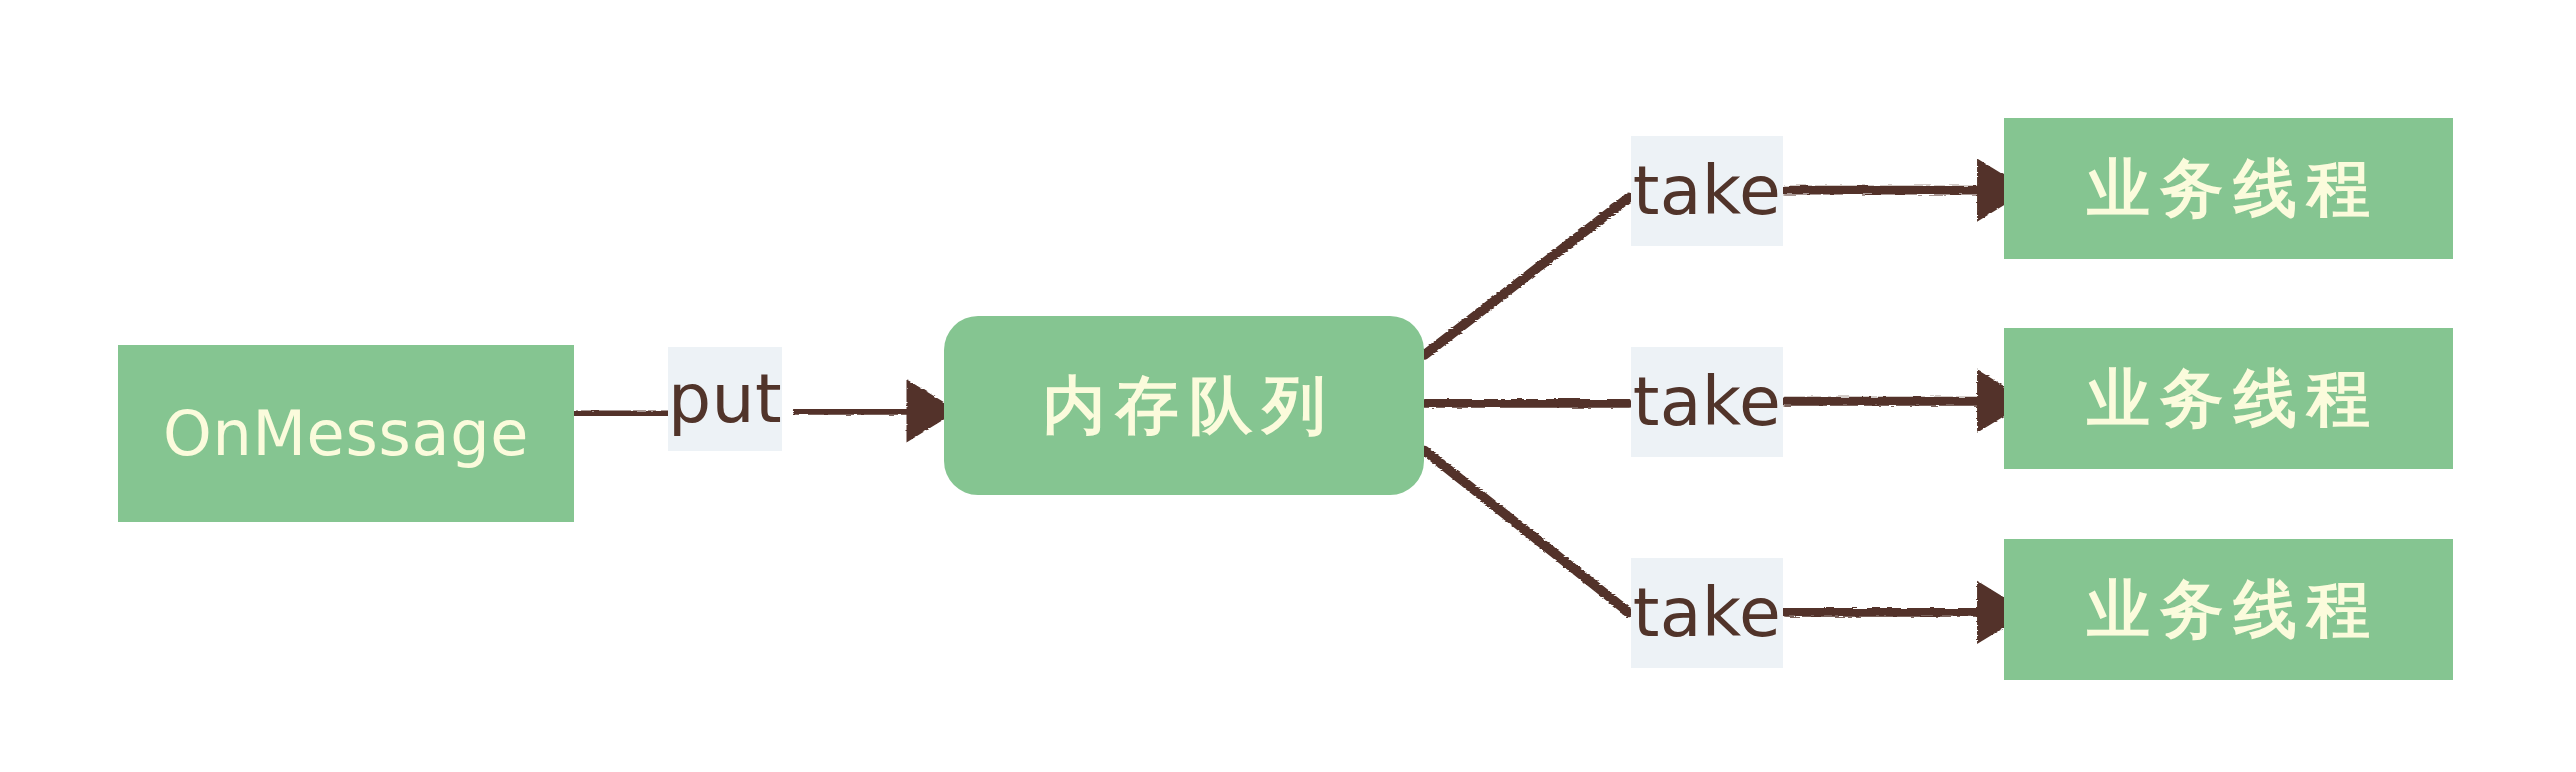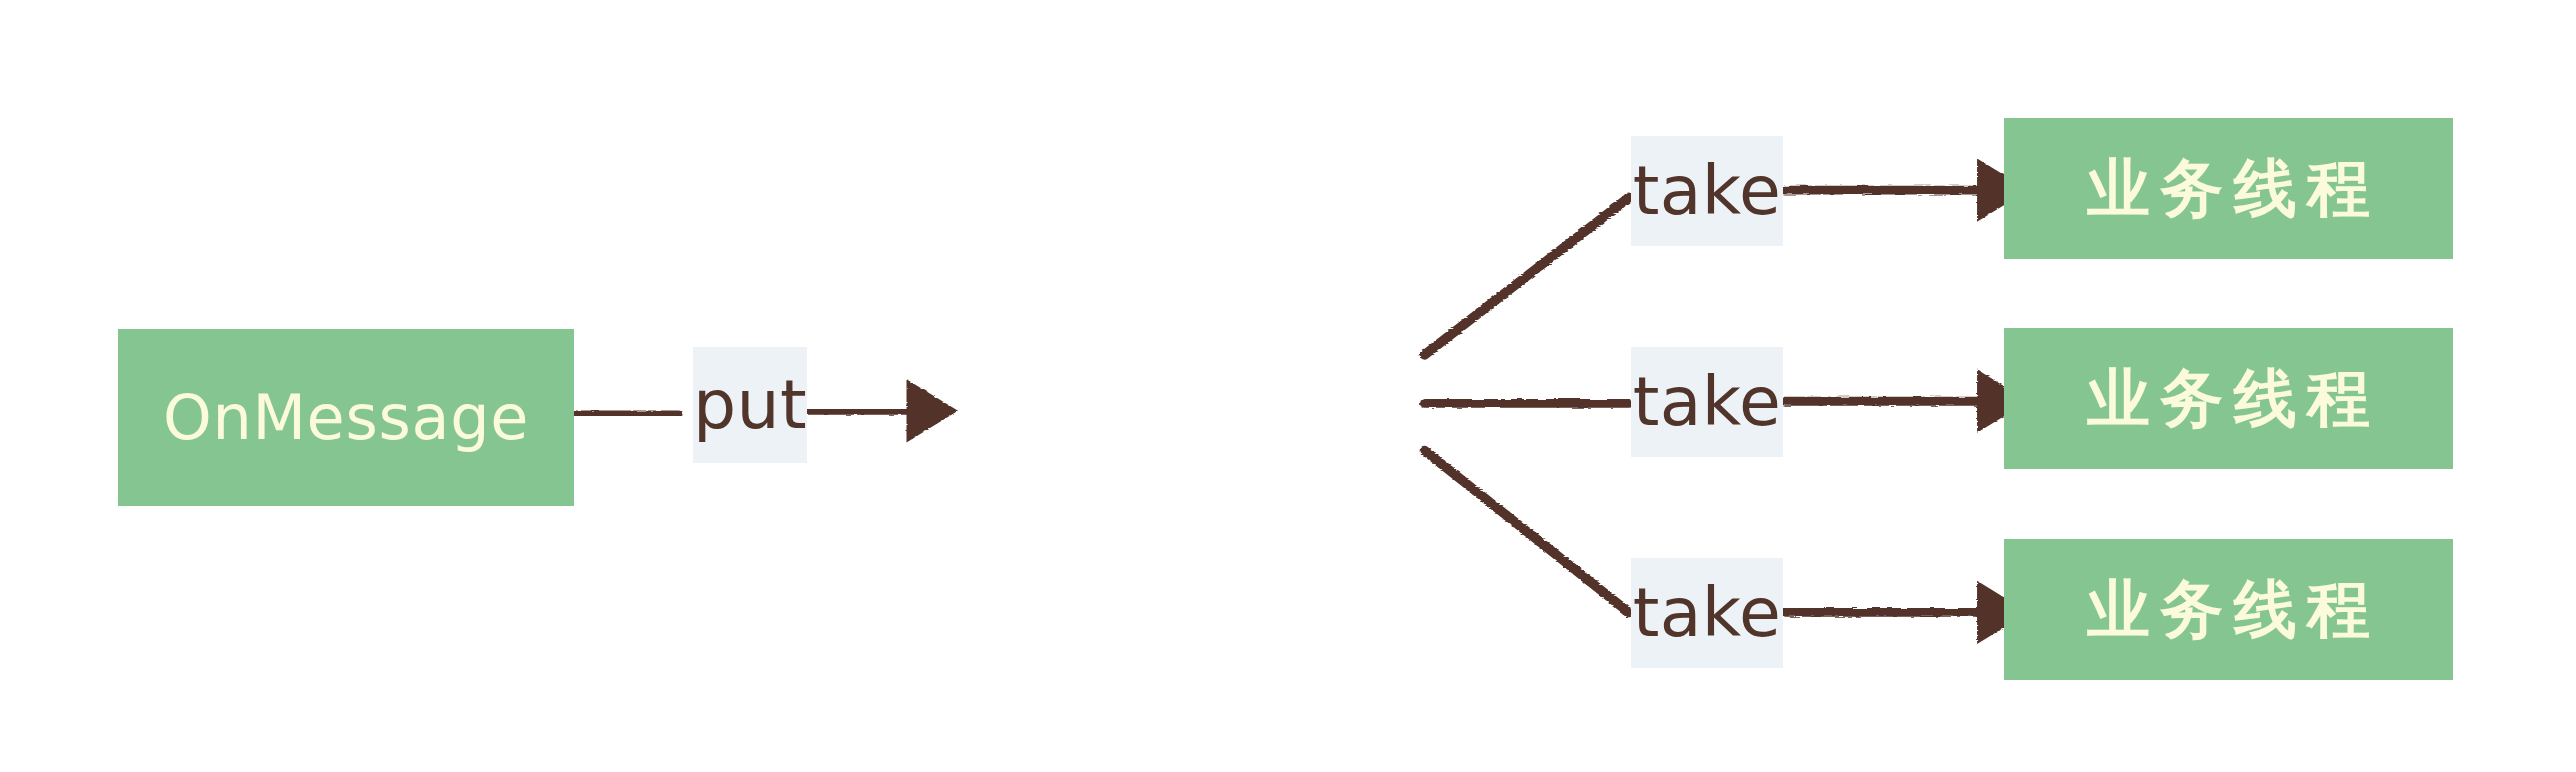--- a/index.html
+++ b/index.html
@@ -114,38 +114,41 @@
     </g>
 
     <g fill="#52332a" filter="url(#rough)">
       <polygon points="1232,515 1232,601 1302,558"></polygon>
       <polygon points="2687,215 2687,301 2757,258"></polygon>
       <polygon points="2687,502 2687,588 2757,545"></polygon>
       <polygon points="2687,789 2687,875 2757,832"></polygon>
     </g>
   </svg>
 
-  <div class="node node-green" style="left:118px; top:329px; width:456px; height:177px;">
+  <div class="node node-green" style="left:118px; top:345px; width:456px; height:177px;">
     <span class="node-label label-latin">OnMessage</span>
   </div>
 
+  <div class="node node-green node-rounded" style="left:944px; top:316px; width:480px; height:179px;">
+    <span class="node-label label-cjk">内存队列</span>
+  </div>
 
   <div class="node node-green" style="left:2004px; top:118px; width:449px; height:141px;">
     <span class="node-label label-cjk">业务线程</span>
   </div>
 
   <div class="node node-green" style="left:2004px; top:328px; width:449px; height:141px;">
     <span class="node-label label-cjk">业务线程</span>
   </div>
 
   <div class="node node-green" style="left:2004px; top:539px; width:449px; height:141px;">
     <span class="node-label label-cjk">业务线程</span>
   </div>
 
-  <div class="edge-label" style="left:693px; top:347px; width:114px; height:116px;">
+  <div class="edge-label" style="left:668px; top:347px; width:114px; height:104px;">
     <span class="node-label">put</span>
   </div>
 
   <div class="edge-label" style="left:1631px; top:136px; width:152px; height:110px;">
     <span class="node-label">take</span>
   </div>
 
   <div class="edge-label" style="left:1631px; top:347px; width:152px; height:110px;">
     <span class="node-label">take</span>
   </div>

